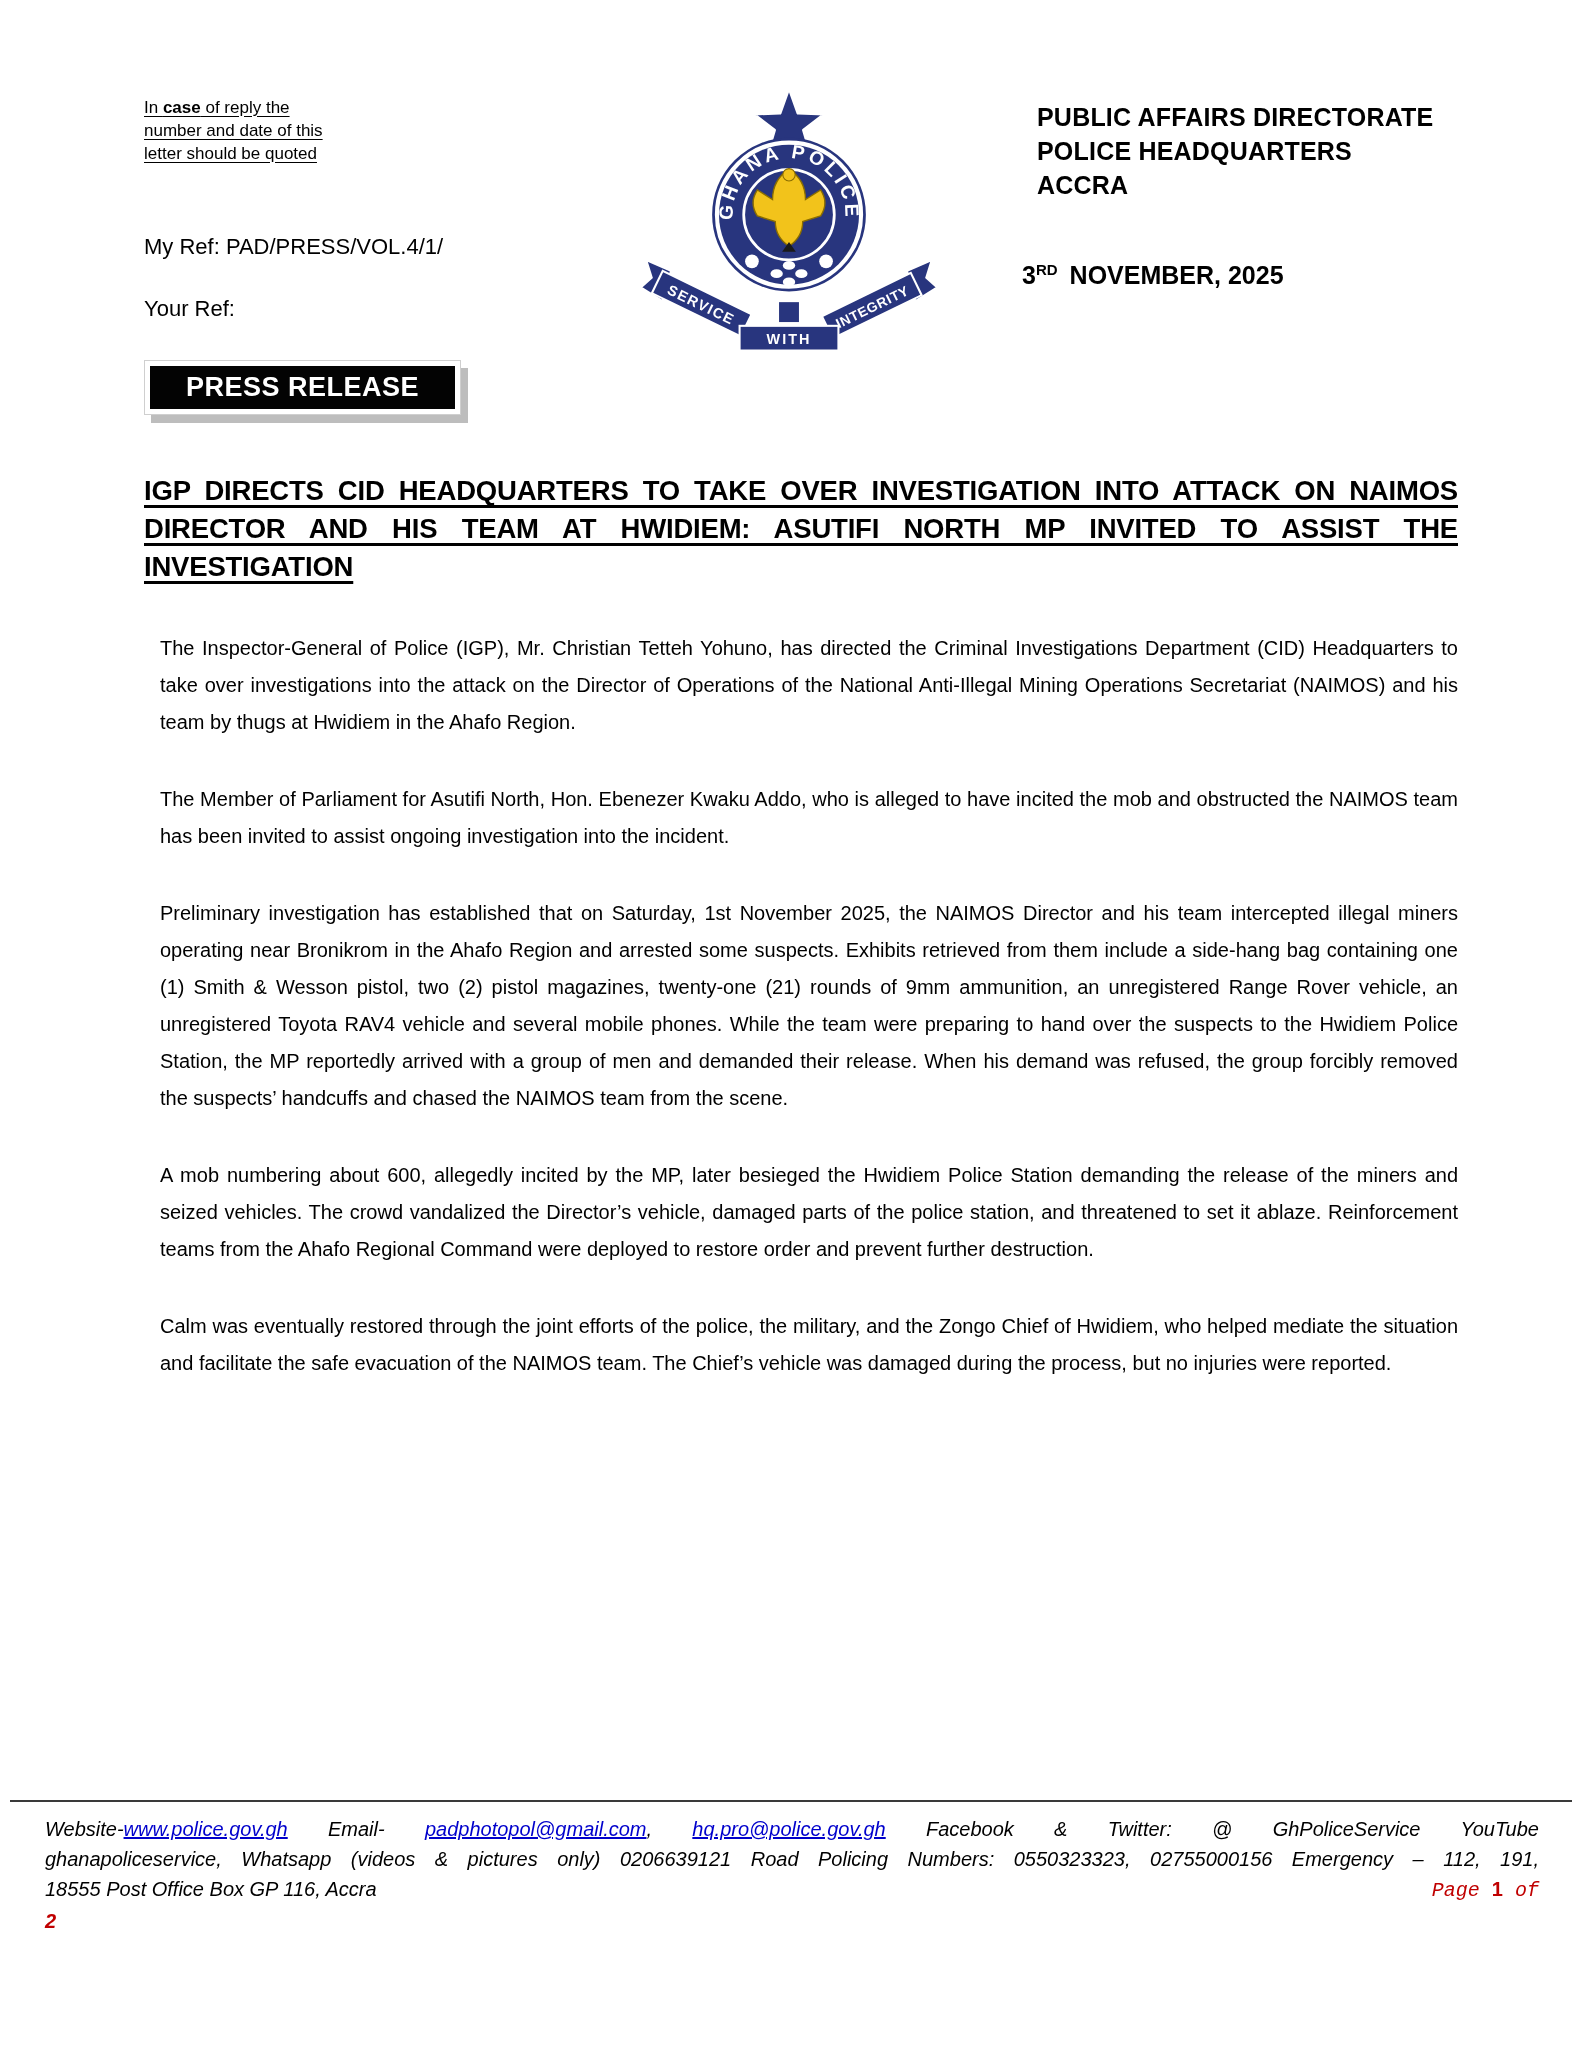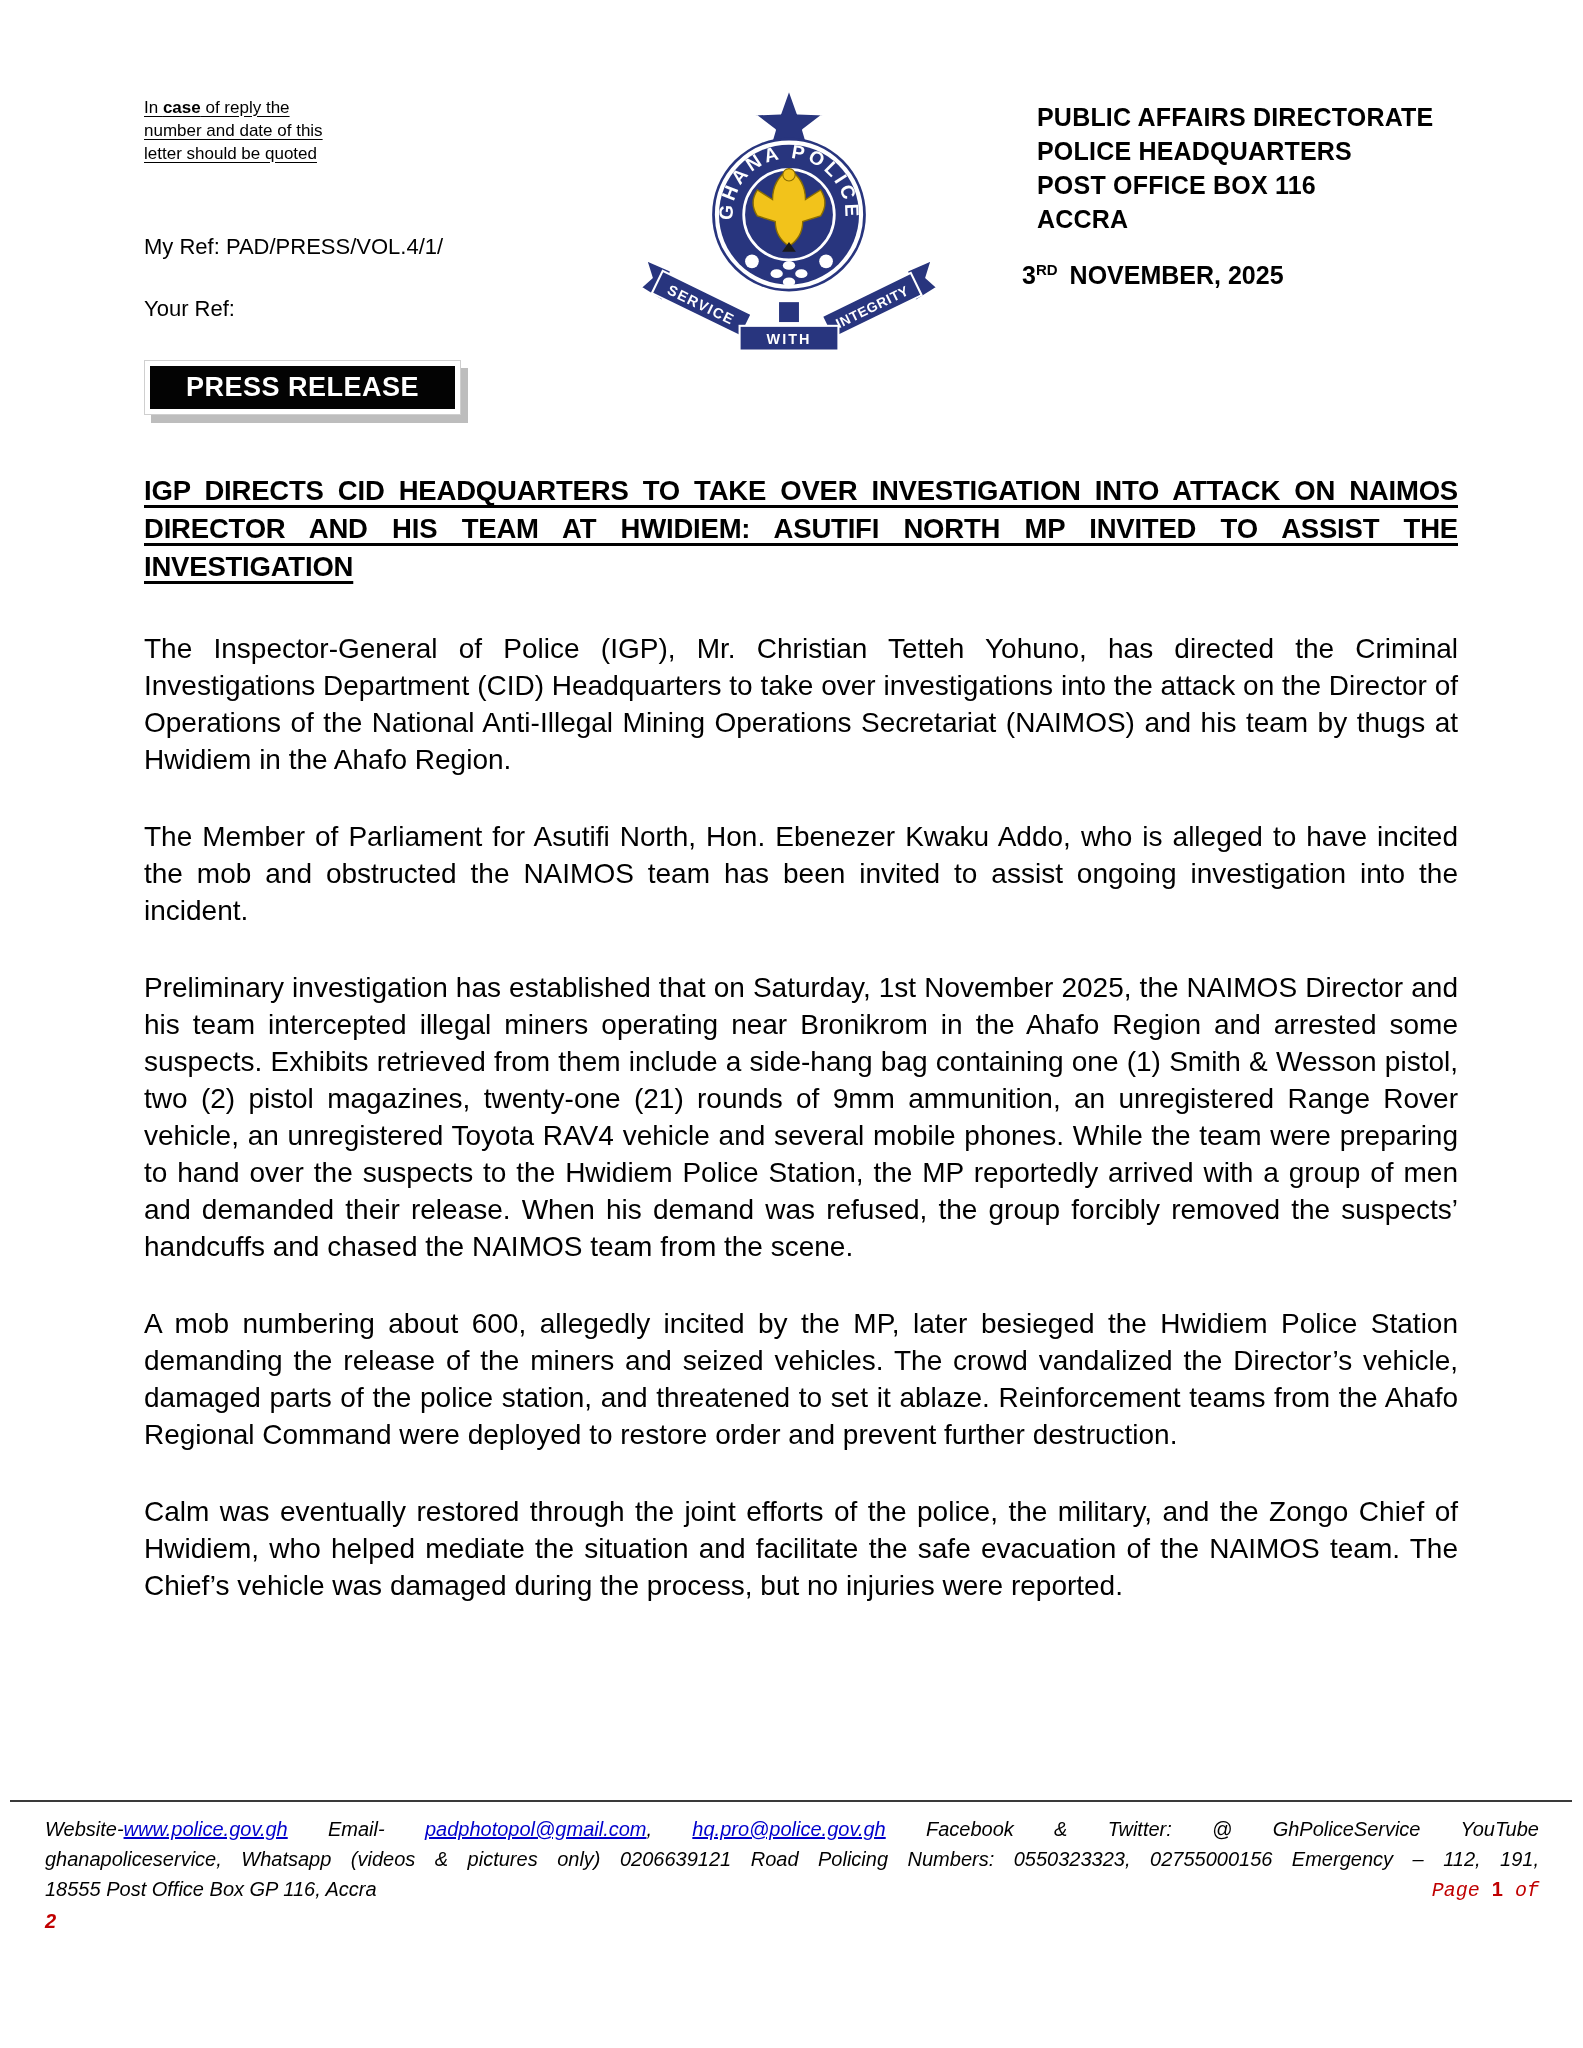--- a/index.html
+++ b/index.html
@@ -22,21 +22,21 @@
   
   .press-wrap{position:absolute;left:144px;top:360px;background:#fff;border:1px solid #cfcfcf;padding:5px;box-shadow:7px 8px 0 #bdbdbd;}
   .press-box{background:#030303;color:#fff;font-size:27px;font-weight:700;padding:6px 36px;letter-spacing:0.5px;white-space:nowrap;}
   
   .content{position:absolute;left:144px;top:472px;width:1314px;}
   .headline{
     font-weight:700;font-size:27.5px;line-height:38px;text-align:justify;
     text-decoration:underline;text-decoration-thickness:2.5px;text-underline-offset:5px;
     margin:0 0 44px 0;letter-spacing:-0.2px;
   }
-  .para{font-size:28px;line-height:37px;text-align:justify;margin:0 0 40px 0;}
+  .para{font-size:20px;line-height:37px;text-align:justify;margin:0 0 40px 16px;}
   .para:last-child{margin-bottom:0;}
   
   .footer-rule{position:absolute;left:10px;top:1800px;width:1562px;height:2px;background:#3a3a3a;}
   .footer{position:absolute;left:45px;top:1814px;width:1494px;font-style:italic;font-size:20px;line-height:30px;}
   .f-just{text-align:justify;text-align-last:justify;}
   .f-line3{display:flex;justify-content:space-between;align-items:baseline;}
   .flink{color:#0000CC;text-decoration:underline;cursor:pointer;}
   .page-red{color:#C00000;font-family:Liberation Mono, monospace;}
   .page-num{color:#C00000;font-weight:700;font-style:normal;}
   .page-total{color:#C00000;font-weight:700;}
@@ -94,21 +94,20 @@
     <rect x="0" y="0" width="72" height="18" fill="#28357E" stroke="#fff" stroke-width="1.5"></rect>
     <text x="36" y="13.5" text-anchor="middle" font-size="10" font-weight="bold" fill="#fff" letter-spacing="0.5" font-family="Liberation Sans, sans-serif">INTEGRITY</text>
   </g>
   <rect x="74" y="176" width="72" height="18" fill="#28357E" stroke="#fff" stroke-width="1.5"></rect>
   <text x="110" y="189.5" text-anchor="middle" font-size="10.5" font-weight="bold" fill="#fff" letter-spacing="1.5" font-family="Liberation Sans, sans-serif">WITH</text>
 </svg>
 
 <div class="office">
   <div>PUBLIC AFFAIRS DIRECTORATE</div>
   <div>POLICE HEADQUARTERS</div>
-  <div>POST OFFICE BOX 116</div>
   <div>ACCRA</div>
 </div>
 
 <div class="dateline">
   <span>3</span><span class="ord">RD</span><span class="rest">NOVEMBER, 2025</span>
 </div>
 
 <div class="press-wrap">
   <div class="press-box">PRESS RELEASE</div>
 </div>

